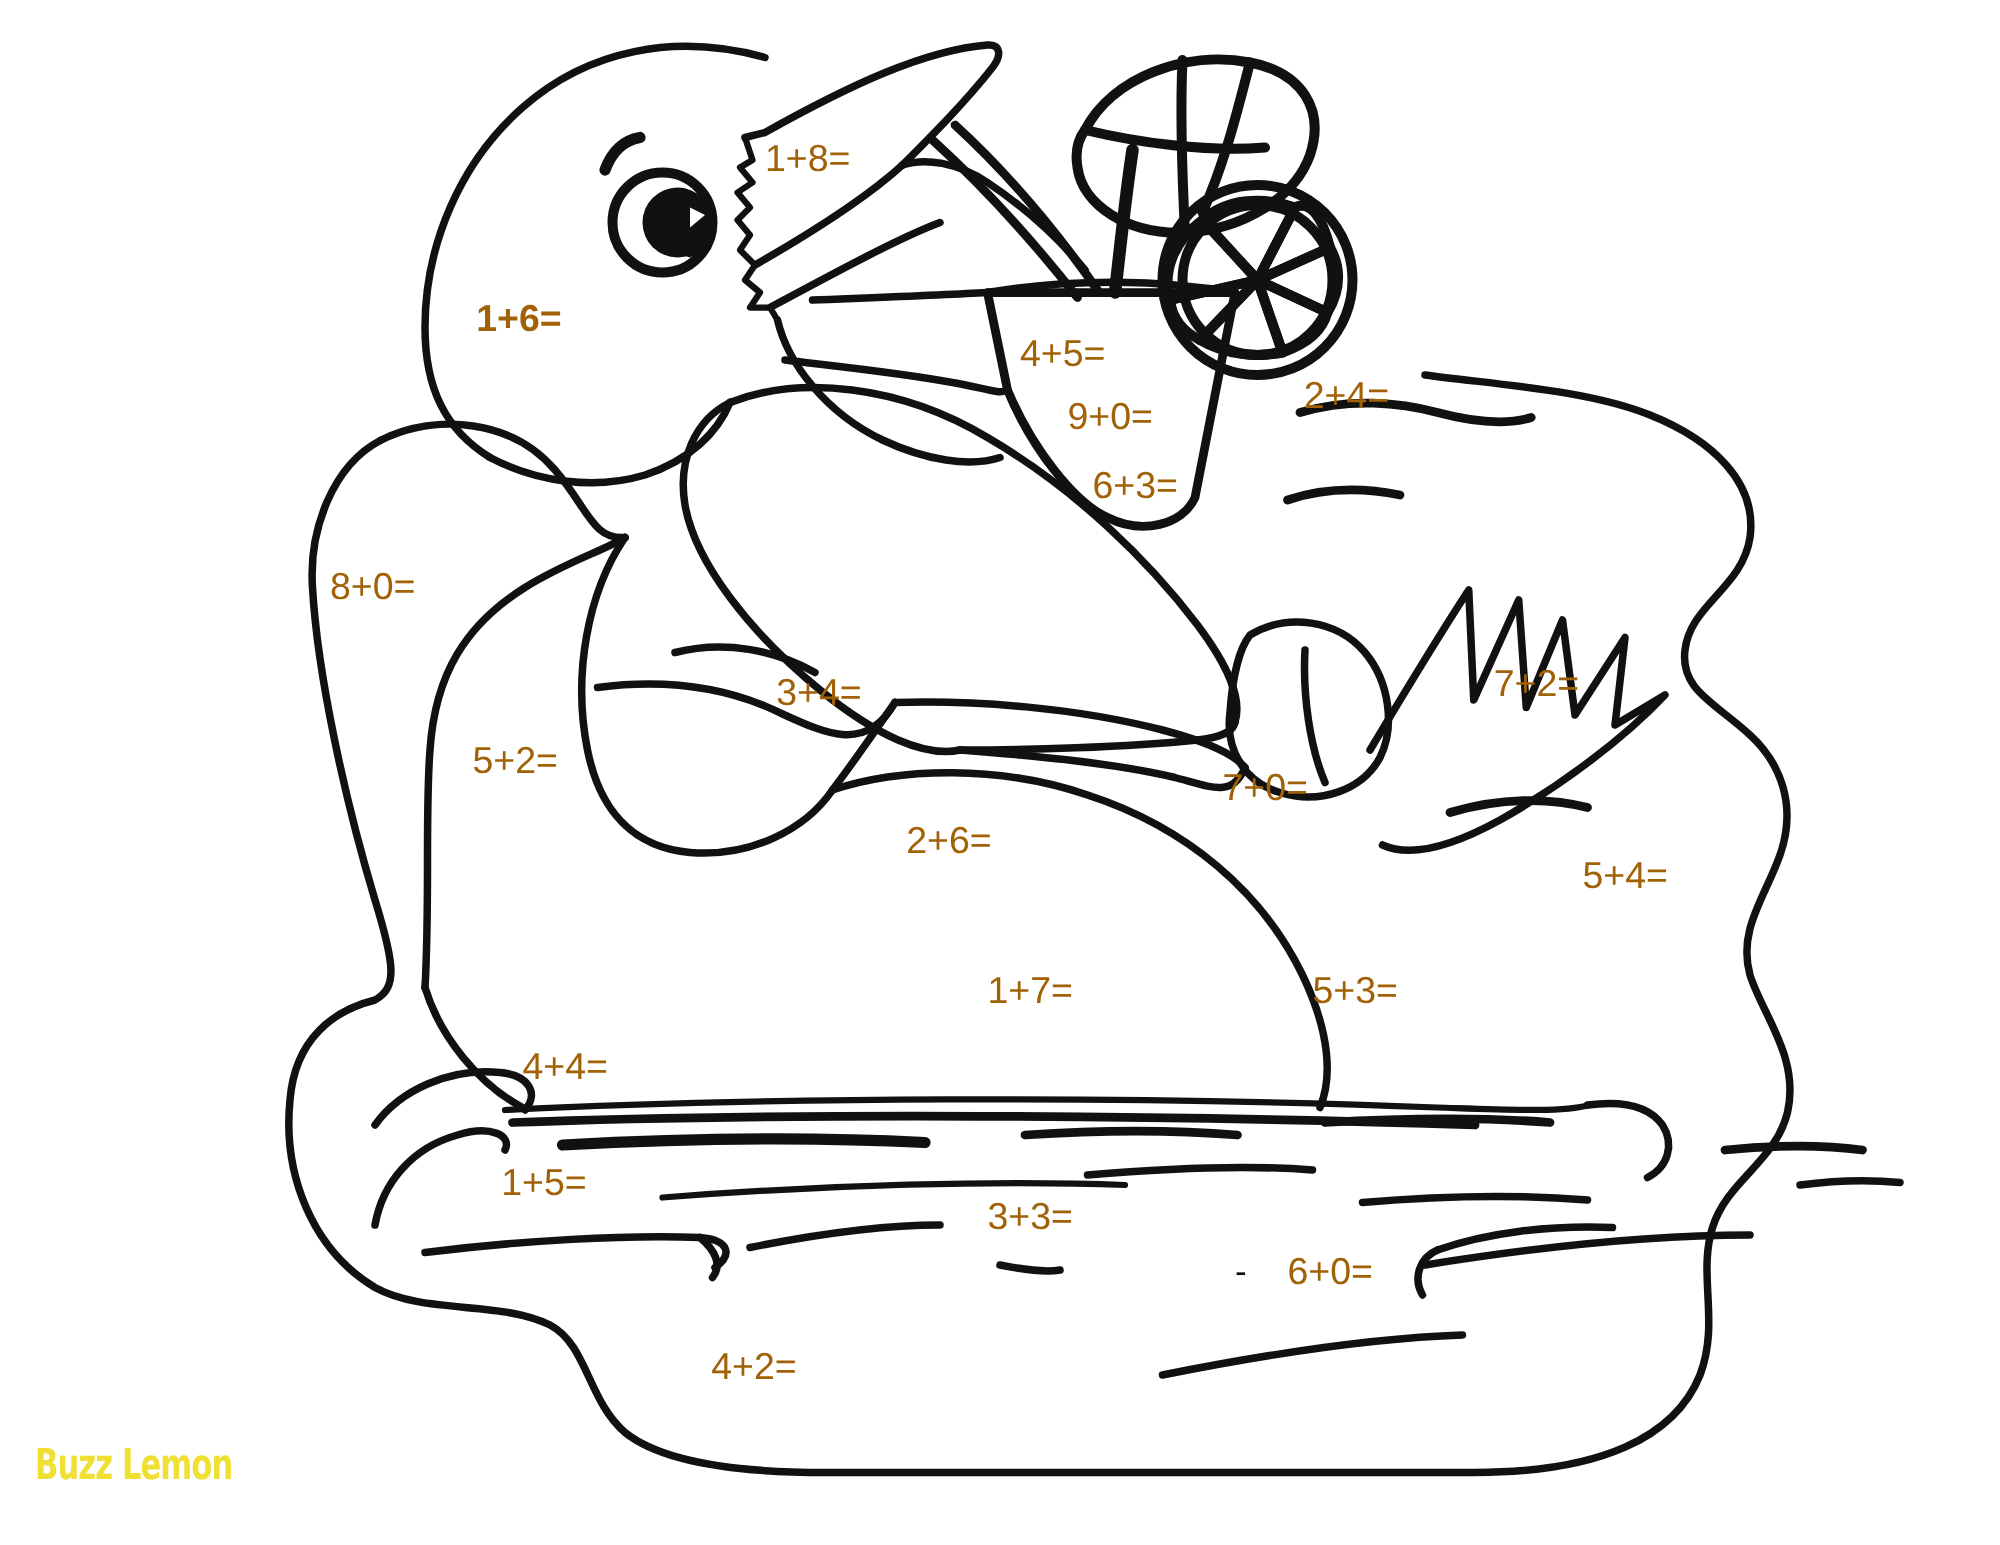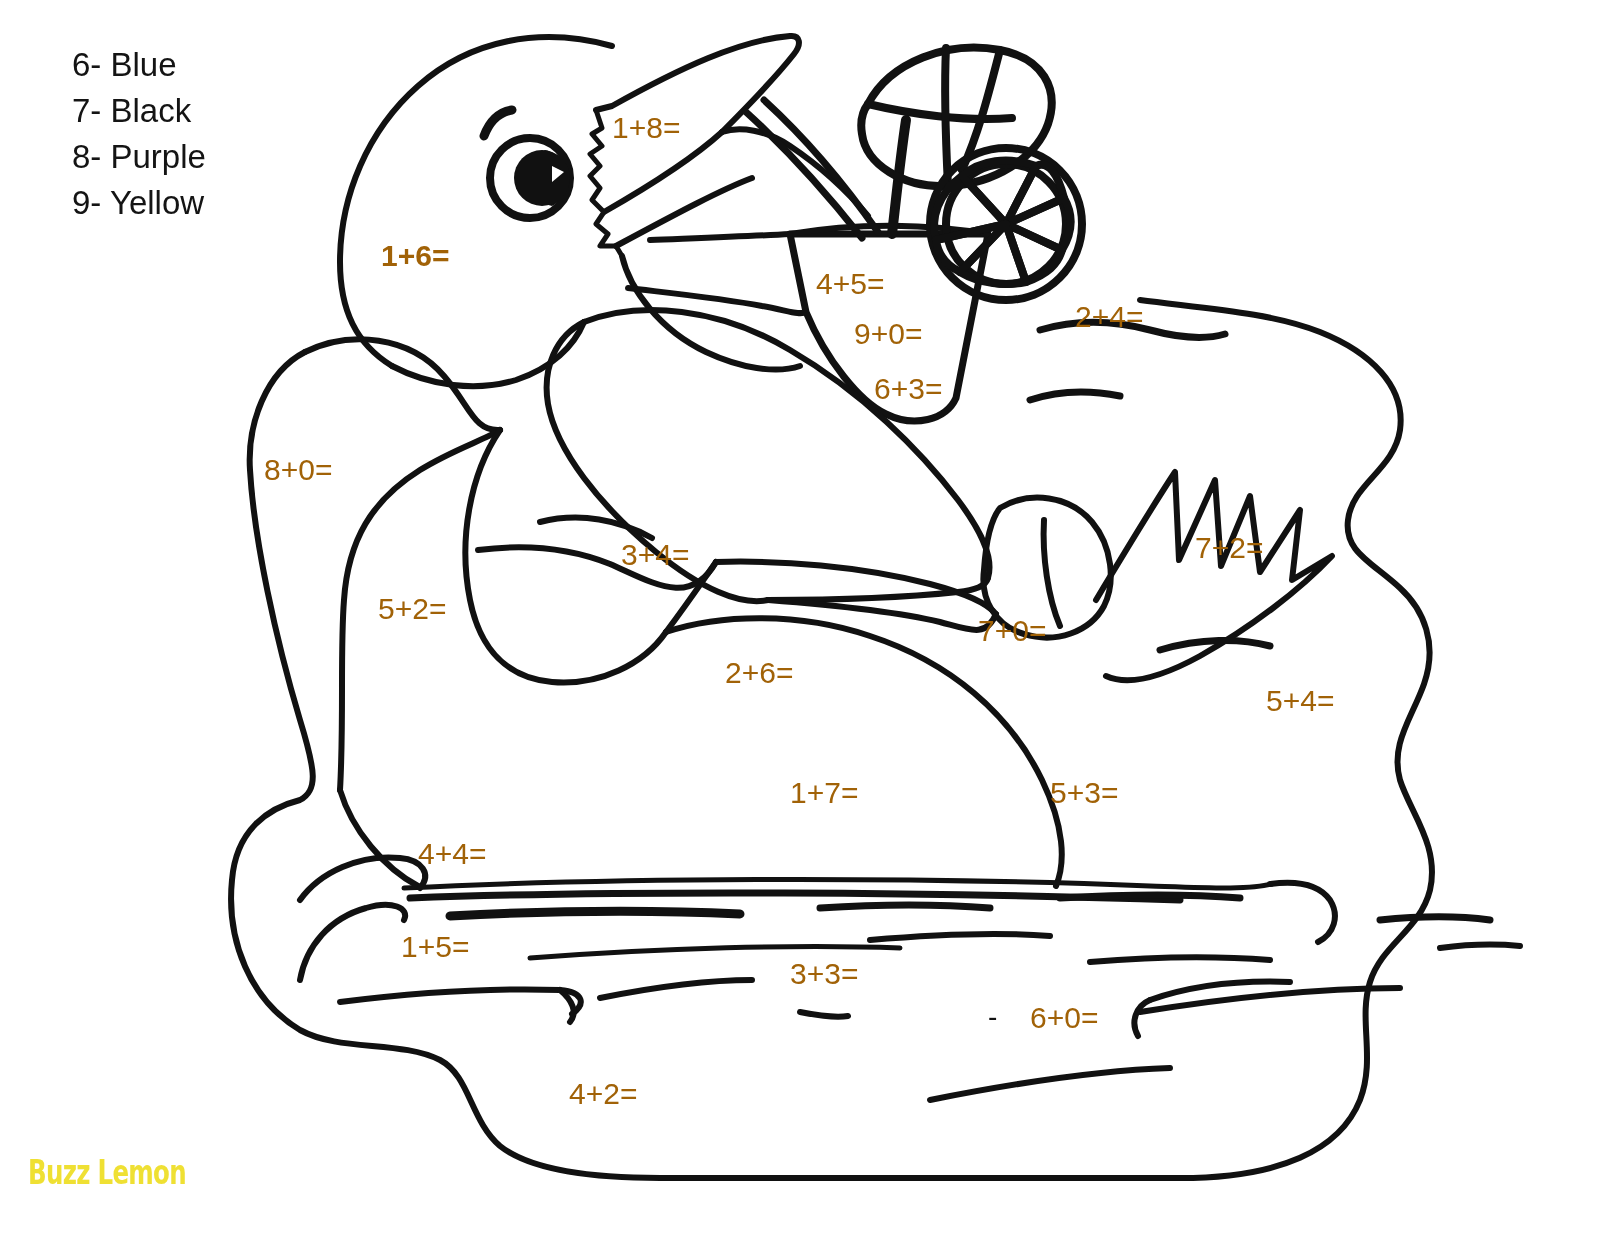--- a/index.html
+++ b/index.html
@@ -340,33 +340,27 @@
       <path d="
         M 1040,330 C 1080,318 1120,322 1150,330 C 1180,338 1205,340 1225,334" stroke-width="7"></path>
       <path d="
         M 1030,400 C 1060,390 1090,390 1120,396" stroke-width="7"></path>
       <path d="
         M 1160,650 C 1200,638 1240,638 1270,646" stroke-width="7"></path>
 
     </g>
   </svg>
 
-  <div id="legend">
-    <div class="legend-row">6- Blue</div>
-    <div class="legend-row">7- Black</div>
-    <div class="legend-row">8- Purple</div>
-    <div class="legend-row">9- Yellow</div>
-  </div>
 
   <div id="equations-layer">
       <div class="eq" style="left: 612px; top: 111px;">1+8=</div>
       <div class="eq" style="left: 381px; top: 239px; font-weight: bold;">1+6=</div>
       <div class="eq" style="left: 816px; top: 267px;">4+5=</div>
       <div class="eq" style="left: 854px; top: 317px;">9+0=</div>
-      <div class="eq" style="left: 1075px; top: 300px; text-align: center;">2+4=</div>
+      <div class="eq" style="left: 1043px; top: 300px; text-align: center;">2+4=</div>
       <div class="eq" style="left: 874px; top: 372px;">6+3=</div>
       <div class="eq" style="left: 264px; top: 430px; margin-top: 23px;">8+0=</div>
       <div class="eq" style="left: 621px; top: 538px;">3+4=</div>
       <div class="eq" style="left: 1155px; top: 531px; margin-left: 40px;">7+2=</div>
       <div class="eq" style="left: 378px; top: 592px;">5+2=</div>
       <div class="eq" style="left: 978px; top: 614px;">7+0=</div>
       <div class="eq" style="left: 725px; top: 656px;">2+6=</div>
       <div class="eq" style="left: 1266px; top: 684px;">5+4=</div>
       <div class="eq" style="left: 790px; top: 776px;">1+7=</div>
       <div class="eq" style="left: 1050px; top: 776px;">5+3=</div>

